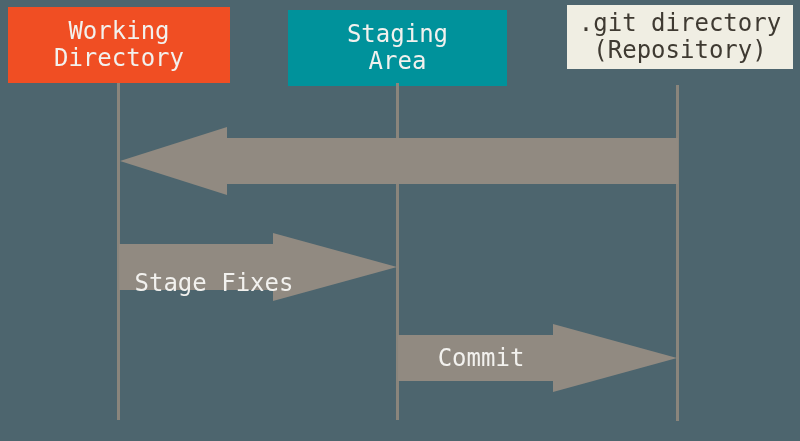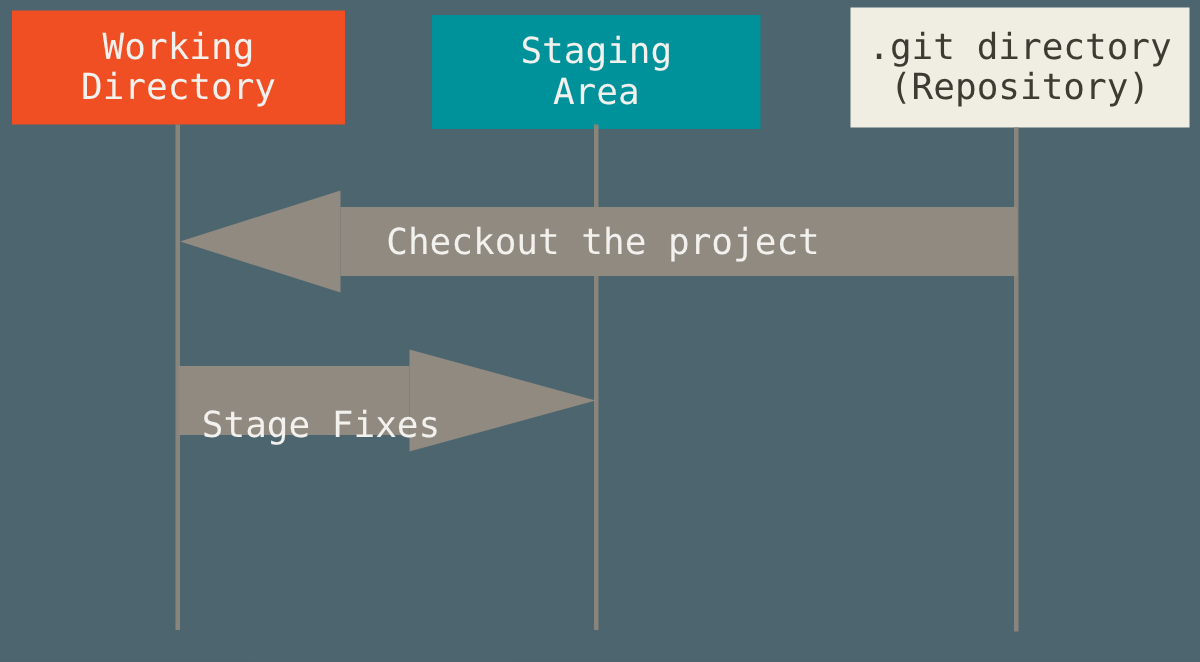--- a/index.html
+++ b/index.html
@@ -23,21 +23,21 @@
     align-items: center;
     justify-content: center;
     text-align: center;
     font-size: 24px;
     line-height: 27px;
     white-space: pre-line;
     color: var(--text-light, #F2F1EE);
   }
   .box-working { left: 8px;   top: 7px; width: 222px; height: 76px; background: var(--working-box, #F04E23); }
   .box-staging { left: 288px; top: 10px; width: 219px; height: 76px; background: var(--staging-box, #00929B); }
-  .box-git     { left: 567px; top: 5px; width: 226px; height: 80px; background: var(--git-box, #F0EEE3); color: var(--text-dark, #3F3A32); }
+  .box-git     { left: 567px; top: 5px; width: 226px; height: 64px; background: var(--git-box, #F0EEE3); color: var(--text-dark, #3F3A32); }
 
   
   .lifeline {
     position: absolute;
     width: 3px;
     background: var(--lifeline, #8A857C);
   }
   .lifeline-working { left: 117px; top: 83px; height: 337px; }
   .lifeline-staging { left: 396px; top: 83px; height: 337px; }
   .lifeline-git     { left: 676px; top: 85px; height: 336px; }
@@ -100,23 +100,27 @@
 (Repository)</span>
   </div>
 
   <div class="lifeline lifeline-working"></div>
   <div class="lifeline lifeline-staging"></div>
   <div class="lifeline lifeline-git"></div>
 
   <div class="arrow arrow-checkout">
     <div class="head"></div>
     <div class="shaft"></div>
-    <span class="label">Checkout the project</span>
   </div>
 
   <div class="arrow arrow-stage">
     <div class="shaft"></div>
     <div class="head"></div>
     <span class="label">Stage Fixes</span>
   </div>
 
+  <div class="arrow arrow-commit">
+    <div class="shaft"></div>
+    <div class="head"></div>
+    <span class="label">Commit</span>
+  </div>
 
 </div>
 
 </body></html>

